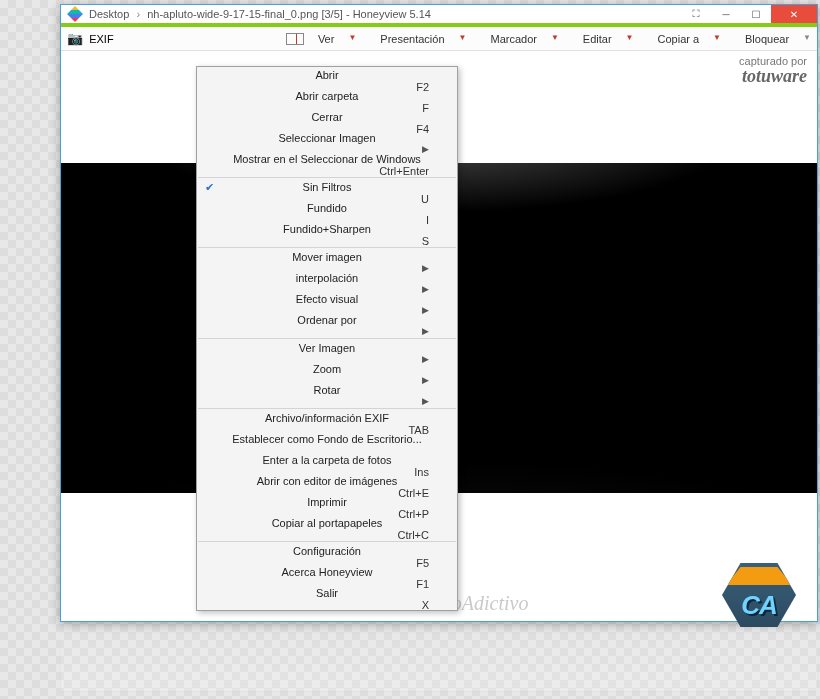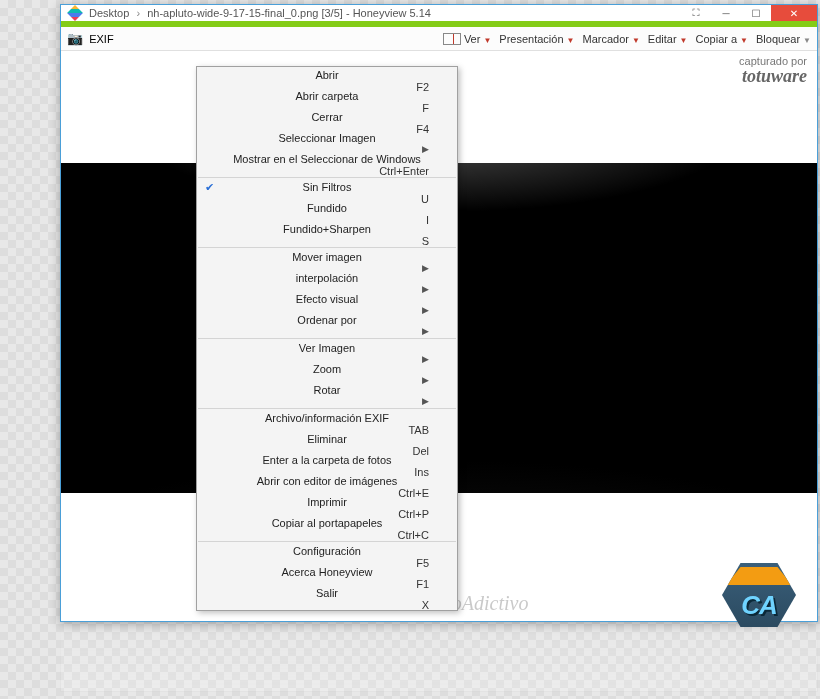--- a/index.html
+++ b/index.html
@@ -13,39 +13,39 @@
     linear-gradient(-45deg, transparent 75%, #ddd 75%);
   background-size: 16px 16px;
   background-position: 0 0, 0 8px, 8px -8px, -8px 0px;
 }
 .window {
   position: absolute; top: 4px; left: 60px; width: 758px; height: 618px;
   background: #fff; border: 1px solid #4a9fd8; box-shadow: 0 2px 10px rgba(0,0,0,0.3);
 }
 .titlebar {
   height: 22px; background: #fff; display: flex; align-items: center;
-  border-bottom: 6px solid #84cc16;
+  border-bottom: 4px solid #84cc16;
 }
 .titlebar-icon {
   width: 16px; height: 16px; margin: 0 6px;
   background: linear-gradient(135deg, #f7b731 0%, #f7b731 25%, #0fb9b1 25%, #0fb9b1 50%, #4b7bec 50%, #4b7bec 75%, #eb3b5a 75%);
   transform: rotate(45deg) scale(0.7);
 }
 .titlebar-text { flex: 1; color: #555; font-size: 11px; white-space: nowrap; overflow: hidden; }
 .titlebar-text .sep { margin: 0 4px; color: #888; }
 .win-controls { display: flex; height: 100%; }
 .win-btn { width: 30px; height: 100%; display: flex; align-items: center; justify-content: center; font-size: 10px; color: #555; }
 .win-btn.close { background: #e74c3c; color: #fff; width: 46px; }
 .toolbar {
   height: 24px; background: #fcfcfc; display: flex; align-items: center;
   border-bottom: 1px solid #e0e0e0; padding: 0 6px; gap: 10px;
 }
 .toolbar-left { display: flex; align-items: center; gap: 6px; }
 .toolbar-right { display: flex; align-items: center; gap: 8px; margin-left: auto; }
-.tb-item { display: flex; align-items: flex-end; gap: 3px; color: #333; cursor: default; }
+.tb-item { display: flex; align-items: flex-start; gap: 14px; color: #333; cursor: default; margin-left: 16px; }
 .tb-item .caret { color: #c0392b; font-size: 8px; }
 .tb-item .caret.gray { color: #888; }
 .camera-icon { font-size: 13px; color: #444; }
 .aspect-icon { width: 18px; height: 12px; border: 1px solid #888; position: relative; }
 .aspect-icon::before { content: ""; position: absolute; left: 60%; top: 0; bottom: 0; width: 1px; background: #c0392b; }
 .viewer {
   position: absolute; top: 46px; left: 0; right: 0; bottom: 0;
   background: #fff;
 }
 .image-area {
@@ -239,22 +239,21 @@
     <div class="menu-item">
       <span>Rotar</span>
       <span class="submenu-arrow">▶</span>
     </div>
     <div class="menu-sep"></div>
     <div class="menu-item">
       <span>Archivo/información EXIF</span>
       <span class="shortcut">TAB</span>
     </div>
     <div class="menu-item">
-      <span>Eliminar</span>
-      <span class="shortcut">Del</span>
+      <span>Establecer como Fondo de Escritorio...</span>
     </div>
     <div class="menu-item">
       <span>Enter a la carpeta de fotos</span>
       <span class="shortcut">Ins</span>
     </div>
     <div class="menu-item">
       <span>Abrir con editor de imágenes</span>
       <span class="shortcut">Ctrl+E</span>
     </div>
     <div class="menu-item">

